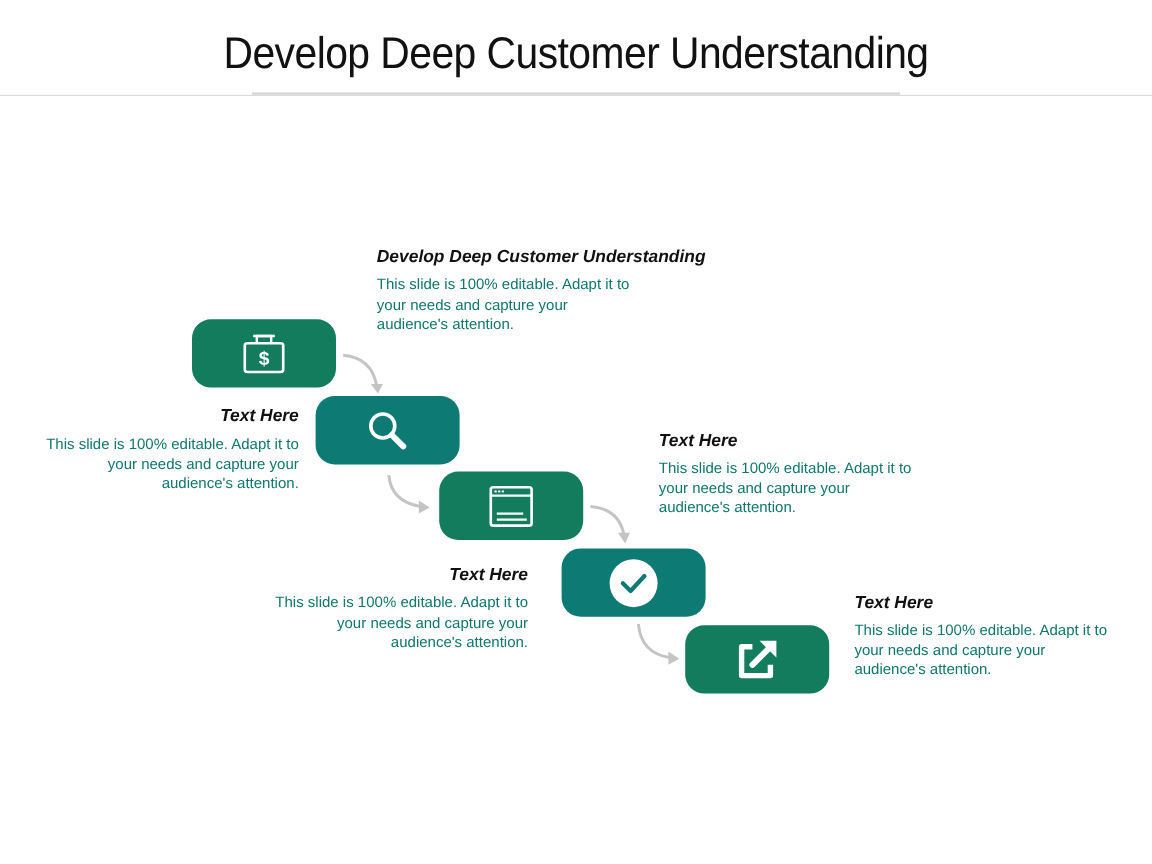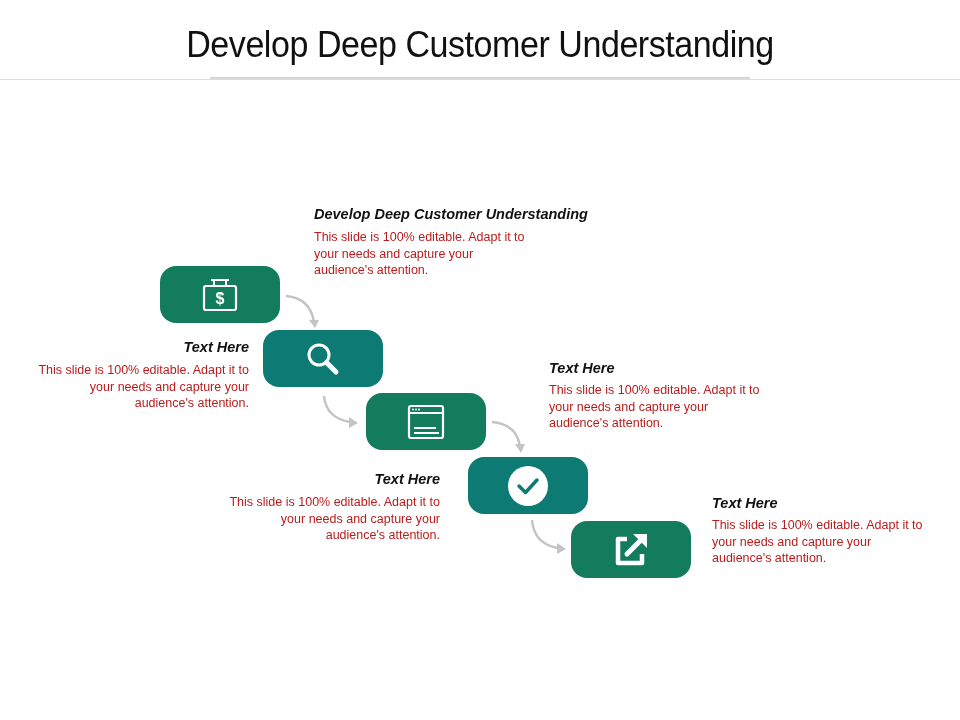--- a/index.html
+++ b/index.html
@@ -10,21 +10,21 @@
              letter-spacing: -0.5px; transform: scaleX(0.92); transform-origin: center; }
     .rule-full { position: absolute; left: 0; top: 79px; width: 960px; height: 1px; background: #dcdcdc; }
     .rule-mid { position: absolute; left: 210px; top: 77px; width: 540px; height: 2px; background: #d6d6d6; }
     .box { position: absolute; width: 120px; height: 57px; border-radius: 16px;
            display: flex; align-items: center; justify-content: center; }
     .box svg { display: block; }
     .green { background: #127c5d; }
     .teal { background: #0d7a74; }
     .heading { position: absolute; font-weight: bold; font-style: italic; font-size: 14.5px;
                color: #111111; white-space: nowrap; }
-    .desc { position: absolute; font-size: 12.5px; color: #b91c1c; line-height: 16.5px; width: 215px; }
+    .desc { position: absolute; font-size: 12.5px; color: #0f766e; line-height: 16.5px; width: 215px; }
     .right { text-align: right; }
     .arrow { position: absolute; }
   </style>
 </head>
 <body>
 
 <div class="title">Develop Deep Customer Understanding</div>
 <div class="rule-full"></div>
 <div class="rule-mid"></div>
 

